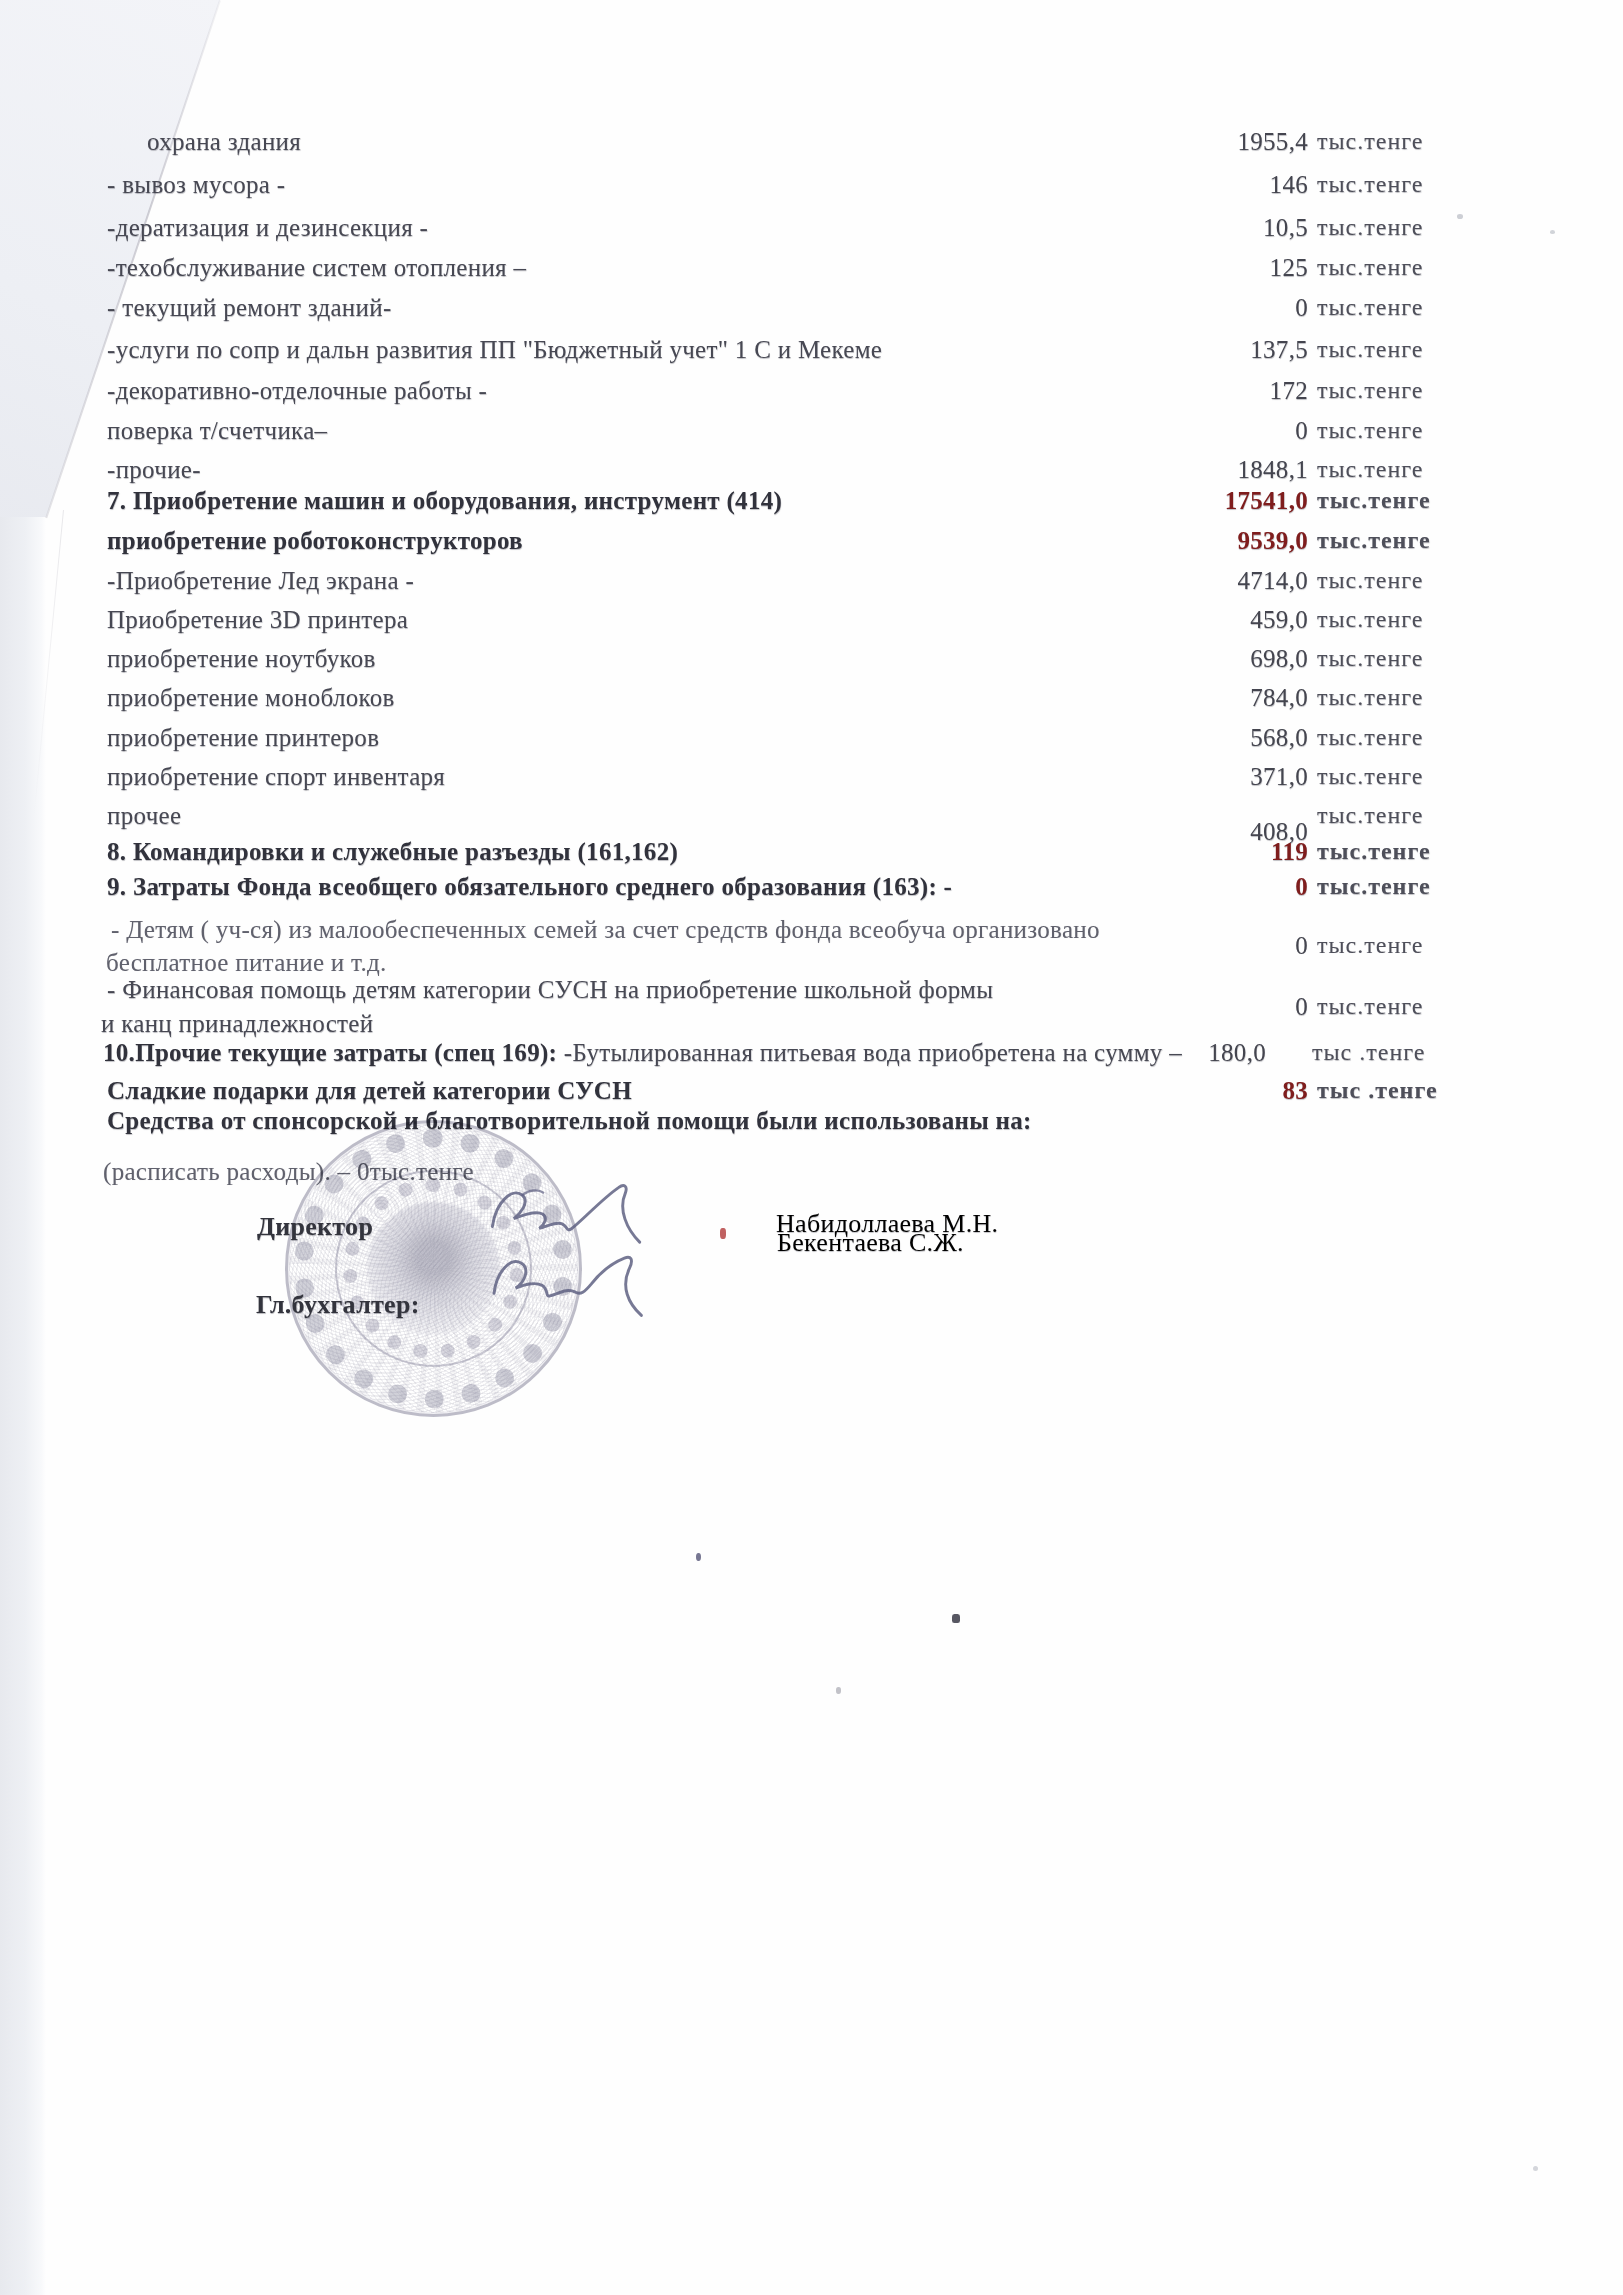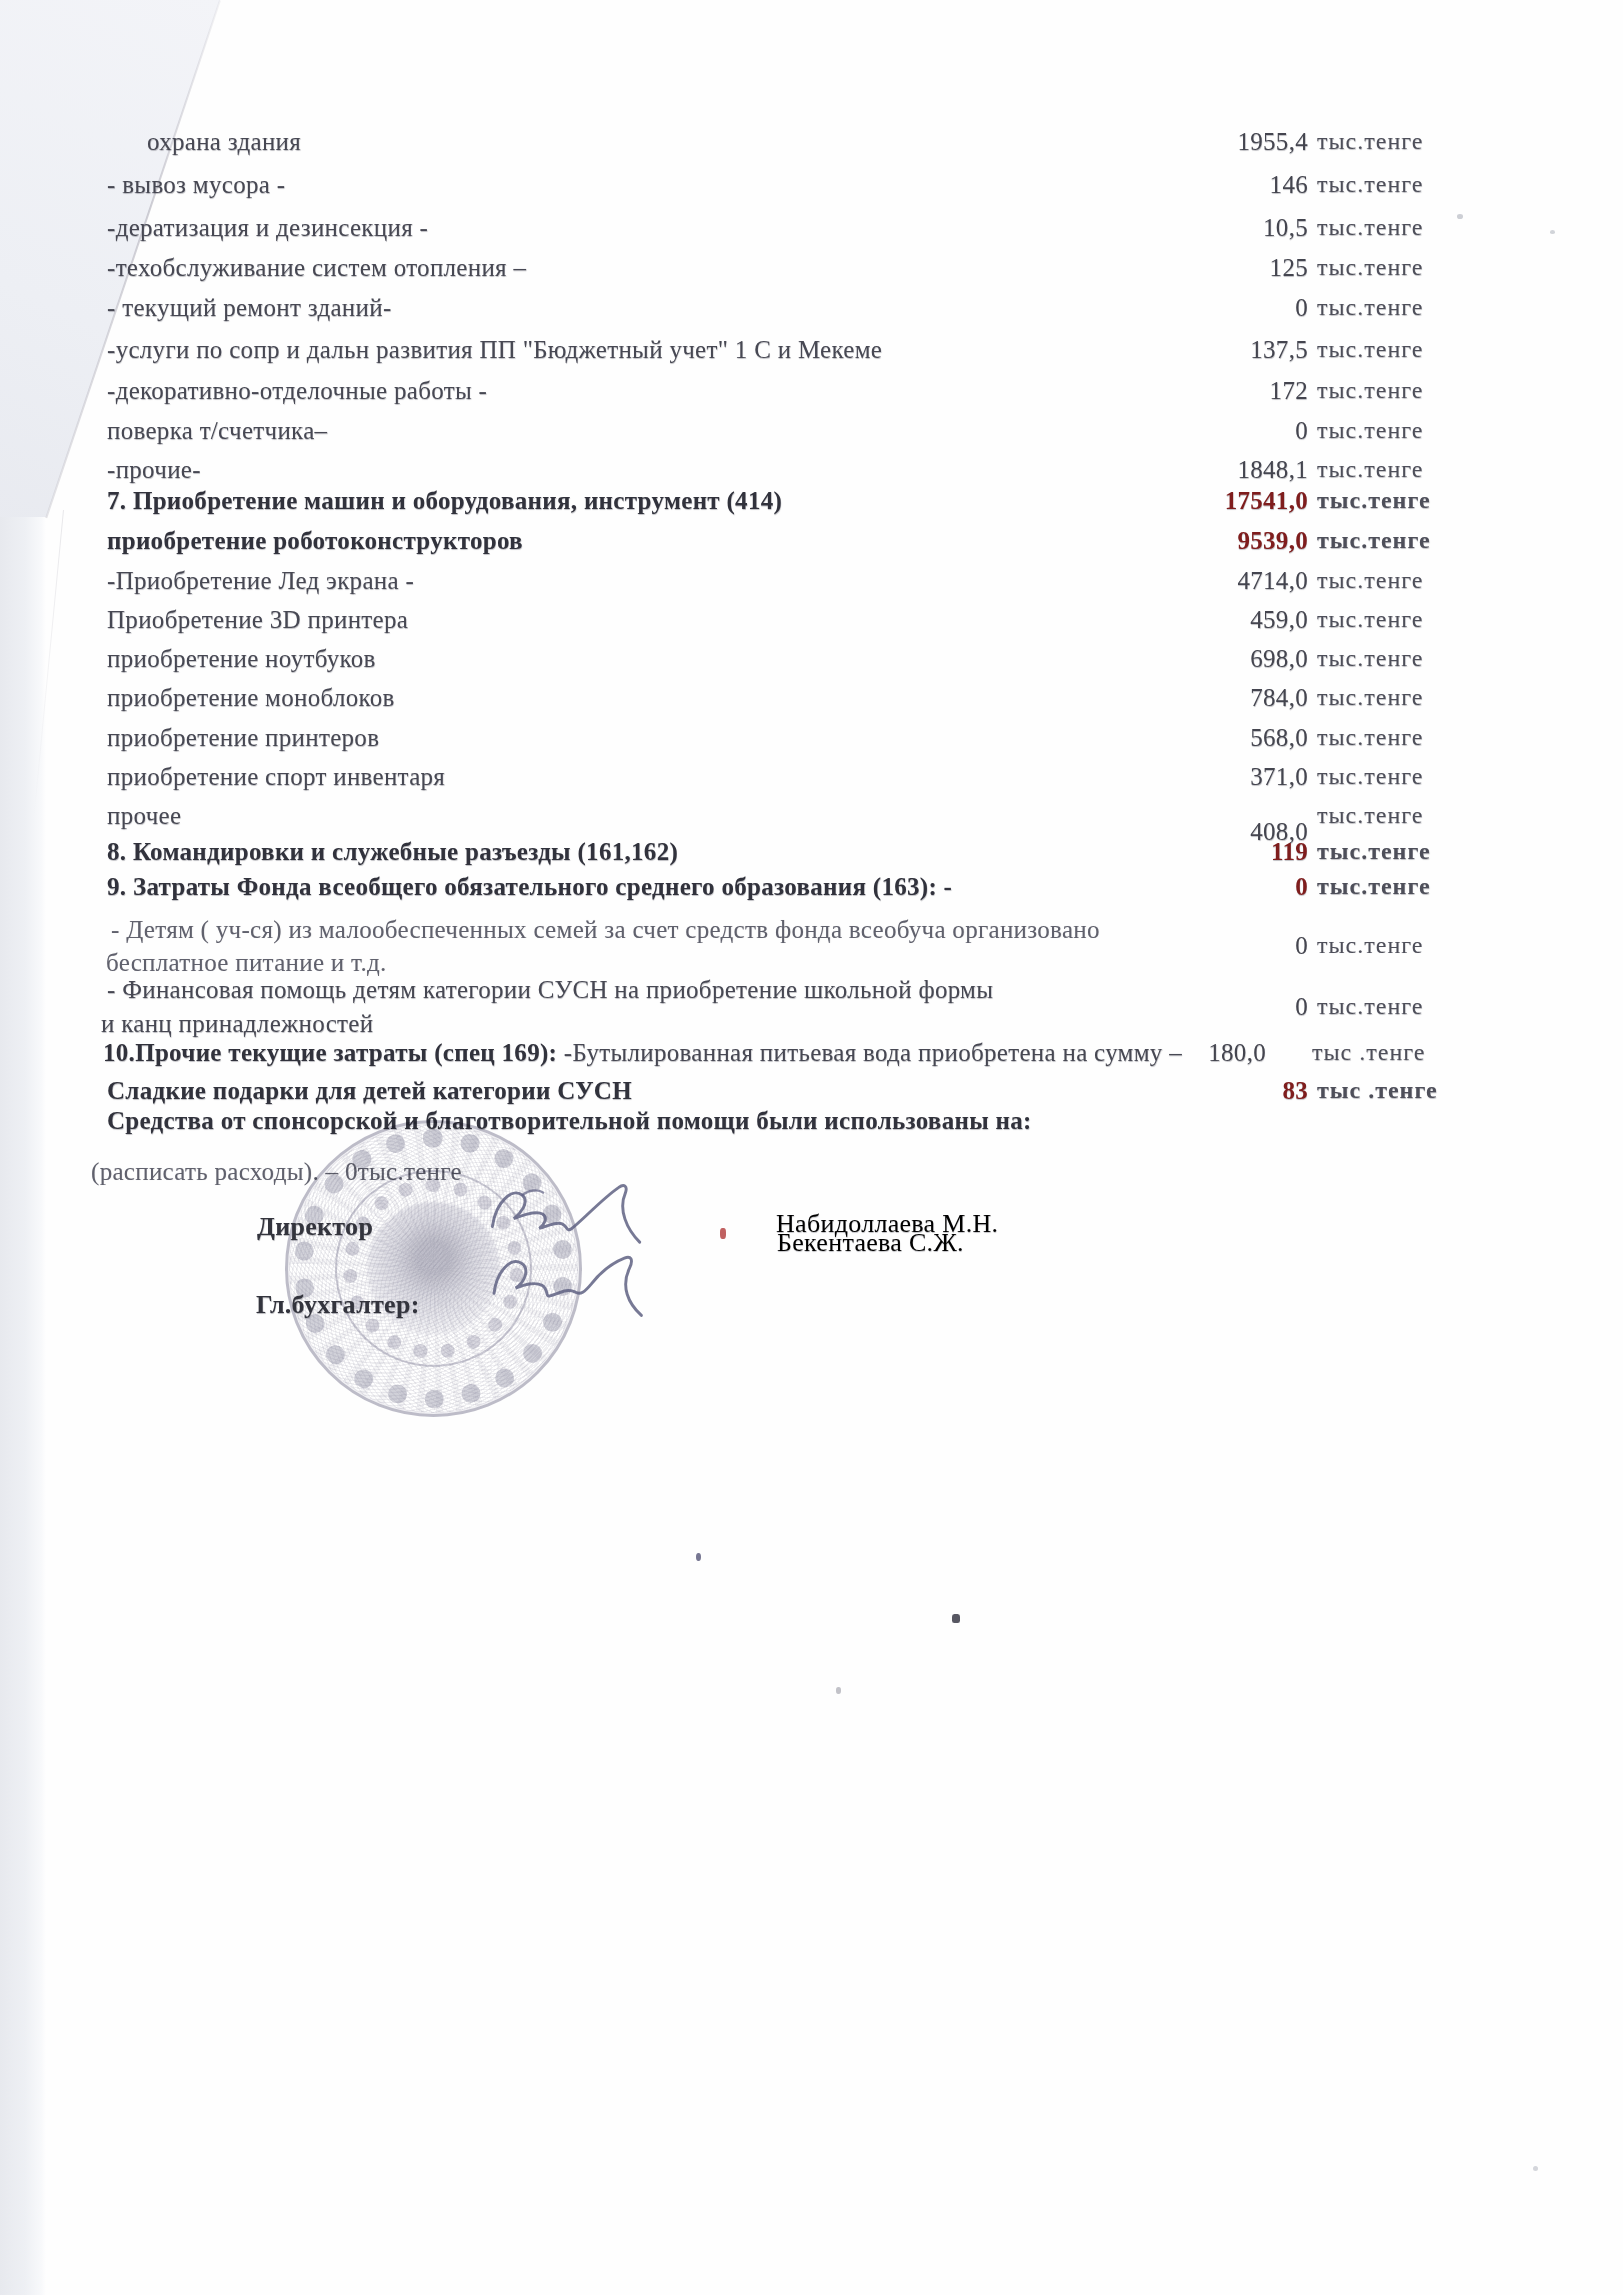--- a/index.html
+++ b/index.html
@@ -187,21 +187,21 @@
       </div>
       <div class="row bold" style="top: 1077px;">
         <span class="lab" style="left: 107px;">Сладкие подарки для детей категории СУСН</span>
         <span class="num" style="left: 1008px; width: 300px; top: 0px;">83</span>
         <span class="unit" style="left: 1317px; top: 0px;">тыс .тенге</span>
       </div>
       <div class="row bold" style="top: 1107px;">
         <span class="lab" style="left: 107px;">Средства от спонсорской и благотворительной помощи были использованы на:</span>
       </div>
       <div class="row faint" style="top: 1158px;">
-        <span class="lab" style="left: 91px;">(расписать расходы). –   0тыс.тенге</span>
+        <span class="lab" style="left: 103px;">(расписать расходы). –   0тыс.тенге</span>
       </div>
     </div>
 
   <div class="stamp">
     <div class="ring-outer"></div>
     <div class="ring-text1"></div>
     <div class="ring-mid"></div>
     <div class="ring-text2"></div>
     <div class="emblem"></div>
     <div class="stamp-noise"></div>

